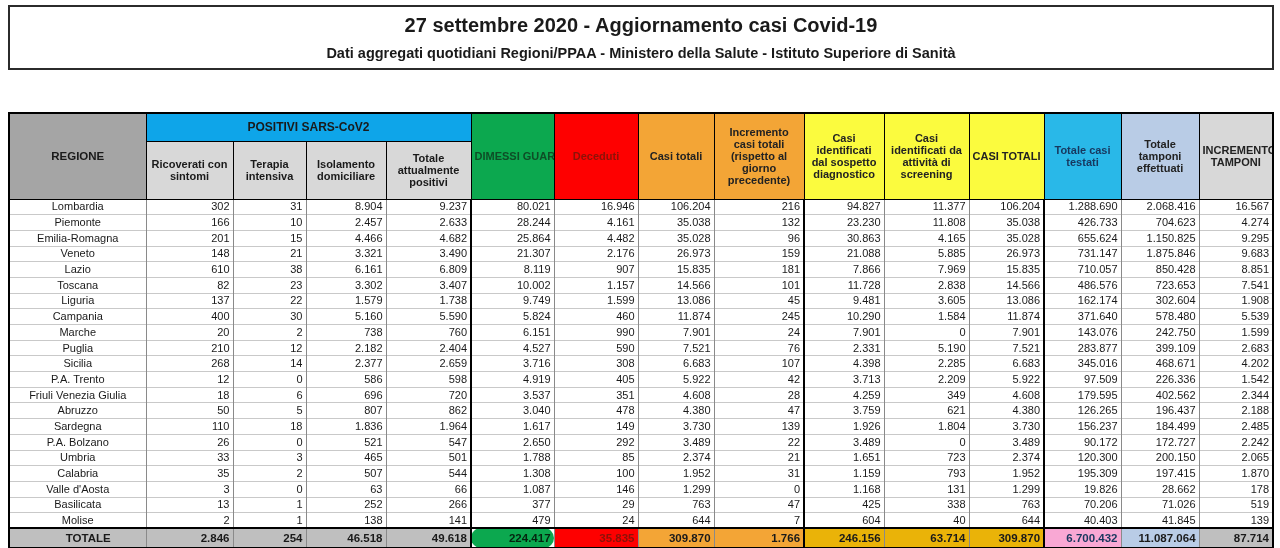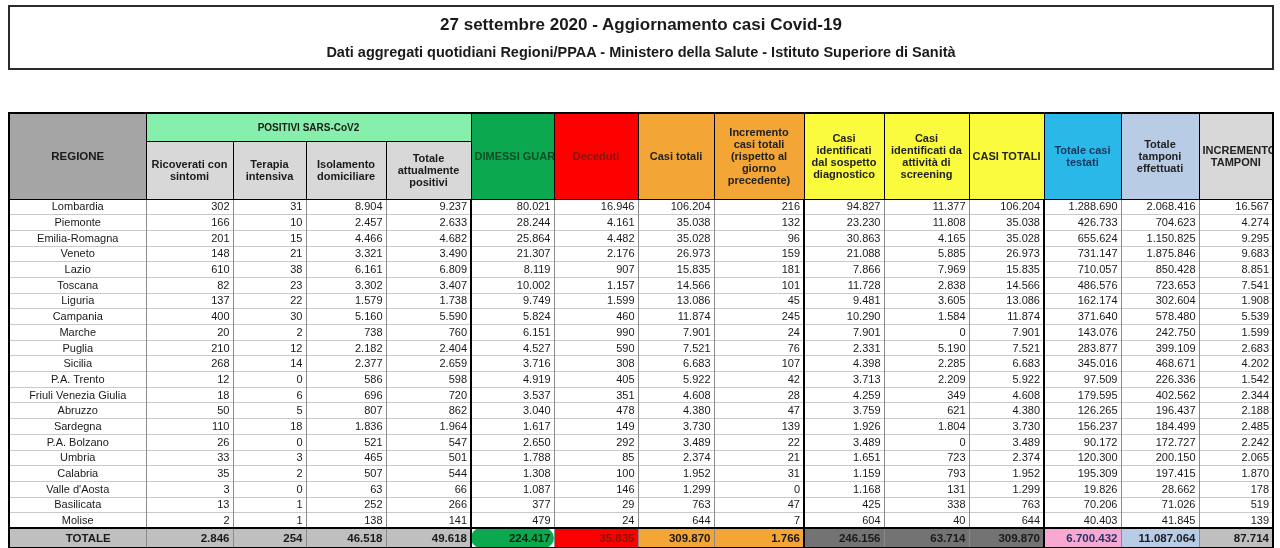--- a/index.html
+++ b/index.html
@@ -1,46 +1,46 @@
 <!DOCTYPE html>
 <html><head>
 <meta charset="utf-8">
 <style>
   html,body{margin:0;padding:0;background:#fff;width:1280px;height:548px;overflow:hidden;
     font-family:"Liberation Sans",sans-serif;color:#1a1a1a;}
   .title-box{position:absolute;left:8px;top:5px;width:1262px;height:61px;border:2px solid #2b2b2b;
     display:flex;flex-direction:column;justify-content:space-evenly;text-align:center;}
-  .title-line{font-size:17px;font-weight:bold;}
+  .title-line{font-size:20px;font-weight:bold;}
   .subtitle-line{font-size:14.5px;font-weight:bold;}
   table{position:absolute;left:8px;top:112px;width:1264px;border-collapse:collapse;table-layout:fixed;
     border:2px solid #000;}
   th,td{padding:0 3px;overflow:hidden;white-space:nowrap;}
   thead th{border:1px solid #000;font-weight:bold;font-size:11px;text-align:center;vertical-align:middle;}
   .hdr-gray{background:#a5a5a5;font-size:11.5px;}
   .hdr-sub{background:#d8d8d8;}
-  .hdr-group{background:#86efac;font-size:10px;}
+  .hdr-group{background:#0ea5e9;font-size:12px;}
   .h-green{background:#0ca84f;color:#0e4d26;}
   .h-red{background:#fe0000;color:#8b1208;}
   .h-org{background:#f3a536;color:#222;}
   .h-yel{background:#fbfb3e;color:#222;}
   .h-cyan{background:#29b8e8;color:#17375e;}
   .h-peri{background:#b9cce6;color:#222;}
   .h-lgray{background:#d8d8d8;color:#222;}
   tbody td{border-left:1px solid #8a8a8a;border-top:1px solid #c9c9c9;font-size:11px;line-height:13px;}
   tbody tr{height:15.7px;}
   td.region{text-align:center;}
   td.num{text-align:right;}
   td.bL{border-left:2px solid #000;}
   tr.total{height:20px;}
   tr.total td{border-top:2px solid #000;font-weight:bold;font-size:11.5px;}
   .g{background:#bfbfbf;}
   .green{background:#0ca84f;color:#05240f;border-radius:10px;}
   .red{background:#fe0000;color:#8b1208;}
   .org{background:#f3a536;}
-  .yel{background:#737373;}
+  .yel{background:#eab308;}
   .cyan{background:#f9a8d4;color:#17375e;}
   .peri{background:#b9cce6;}
   .tlabel{text-align:center;padding-left:24px;}
 </style>
 </head>
 <body>
 
 <div class="title-box">
   <div class="title-line">27 settembre 2020 - Aggiornamento casi Covid-19</div>
   <div class="subtitle-line">Dati aggregati quotidiani Regioni/PPAA - Ministero della Salute - Istituto Superiore di Sanità</div>

